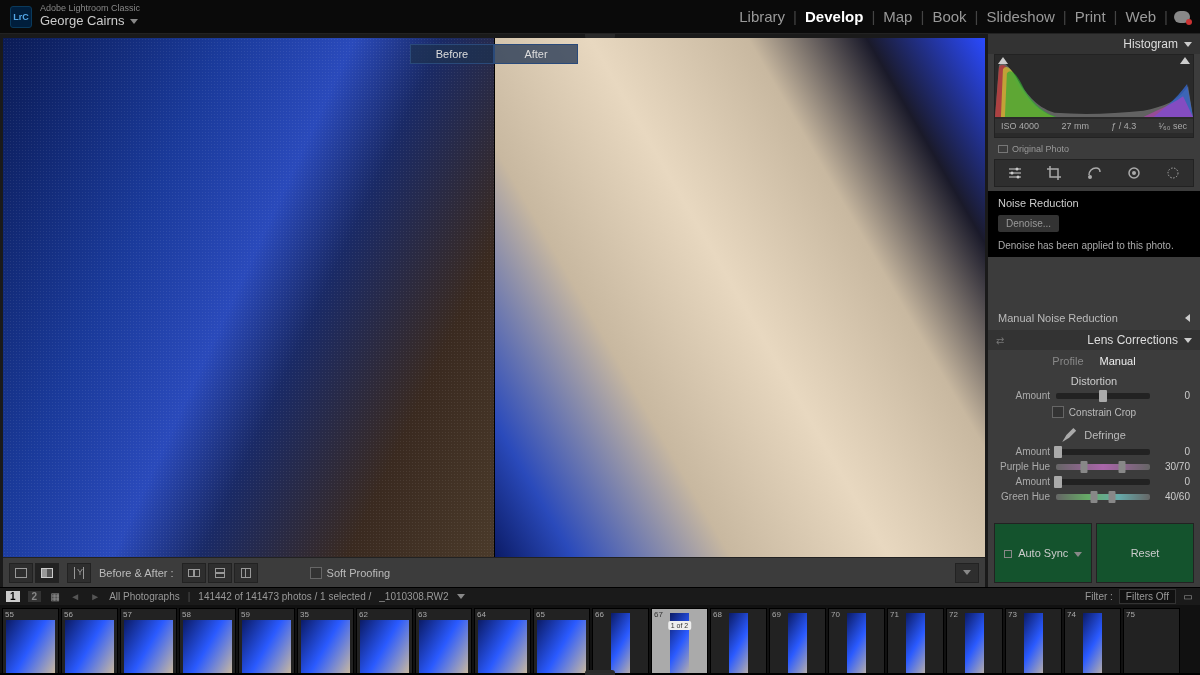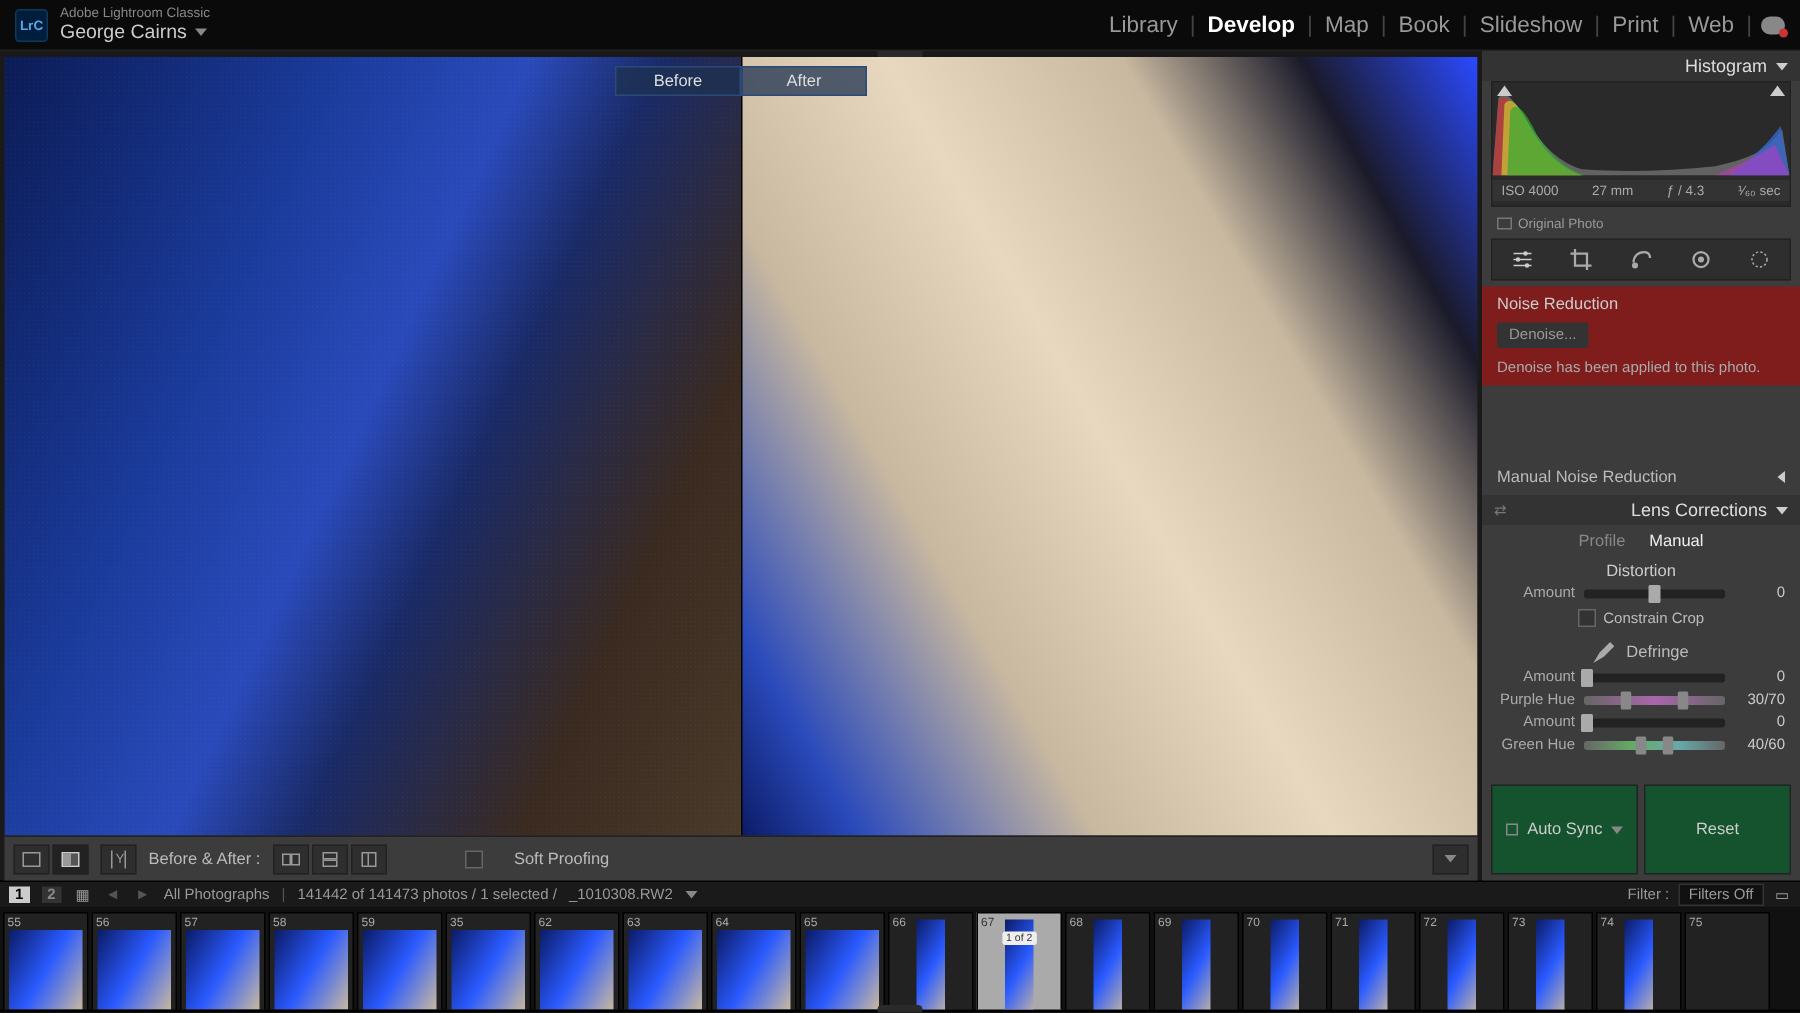--- a/index.html
+++ b/index.html
@@ -31,36 +31,36 @@
 .split-line { position:absolute; left:50%; top:0; bottom:0; width:1px; background:#000; }
 .ba-labels { position:absolute; top:6px; left:50%; transform:translateX(-50%); display:flex; }
 .ba-labels div { width:84px; height:20px; background:rgba(30,50,80,0.75); color:#ddd; font-size:11px; display:flex; align-items:center; justify-content:center; border:1px solid #2a4a7a; }
 
 
 .toolbar { height:30px; background:#3c3c3c; display:flex; align-items:center; padding:0 6px; gap:8px; font-size:11px; color:#bbb; border-top:1px solid #222; }
 .tb-grp { display:flex; gap:2px; }
 .tb-btn { width:24px; height:20px; background:#2e2e2e; border:1px solid #222; display:flex; align-items:center; justify-content:center; cursor:pointer; }
 .tb-btn.active { background:#222; }
 .tb-ico { width:12px; height:10px; border:1px solid #999; }
-.softproof { display:flex; align-items:center; gap:21px; margin-left:8px;padding-left:36px; }
+.softproof { display:flex; align-items:center; gap:5px; margin-left:8px;padding-left:36px; }
 .chk { width:12px; height:12px; border:1px solid #666; background:#333; }
 .tb-right { margin-left:auto; }
 
 
 .panel { width:212px; background:#3c3c3c; display:flex; flex-direction:column; font-size:11px; color:#bbb; }
 .pnl-hdr { height:20px; background:#333; display:flex; align-items:center; justify-content:flex-end; padding:0 8px; font-size:12px; color:#ddd; gap:6px; }
 .histo { height:84px; background:#2a2a2a; margin:0 6px 3px 6px; position:relative; border:1px solid #222; }
 .histo svg { width:100%; height:62px; }
 .histo-tri { position:absolute; top:2px; width:0; height:0; border-left:5px solid transparent; border-right:5px solid transparent; border-bottom:7px solid #ccc; }
 .histo-tri.l { left:3px; } .histo-tri.r { right:3px; }
 .histo-meta { display:flex; justify-content:space-between; padding:2px 6px; font-size:9px; color:#aaa; background:#333; }
 .origphoto { font-size:9px; padding:3px 8px 5px 10px; color:#999; display:flex; align-items:center; gap:4px; }
 .toolstrip { height:28px; background:#2e2e2e; margin:0 6px 4px 6px; display:flex; align-items:center; justify-content:space-around; border:1px solid #222; }
 .tsi { width:16px; height:16px; position:relative; cursor:pointer; }
-.section { background:#7f1d1d; padding:6px 10px; margin:0 0 1px 0; font-size:11px; }
+.section { background:#000000; padding:6px 10px; margin:0 0 1px 0; font-size:11px; }
 .sec-title { color:#ccc; margin-bottom:6px; }
 .denoise-btn { display:inline-block; background:#333; padding:3px 8px; border-radius:2px; color:#999; font-size:10px; cursor:pointer; }
 .sec-msg { font-size:10px; color:#aaa; margin-top:8px; }
 .mnr { display:flex; justify-content:space-between; align-items:center; padding:6px 10px;margin-top:48px; }
 .tri-r { width:0; height:0; border-top:4px solid transparent; border-bottom:4px solid transparent; border-right:5px solid #ccc; }
 .tri-d { width:0; height:0; border-left:4px solid transparent; border-right:4px solid transparent; border-top:5px solid #ccc; }
 .tabs2 { display:flex; justify-content:center; gap:16px; padding:5px 0; }
 .tabs2 span { color:#888; cursor:pointer; font-size:11px; }
 .tabs2 .active { color:#eee; }
 .slrow { display:flex; align-items:center; padding:2px 10px; gap:6px; font-size:10px; }

